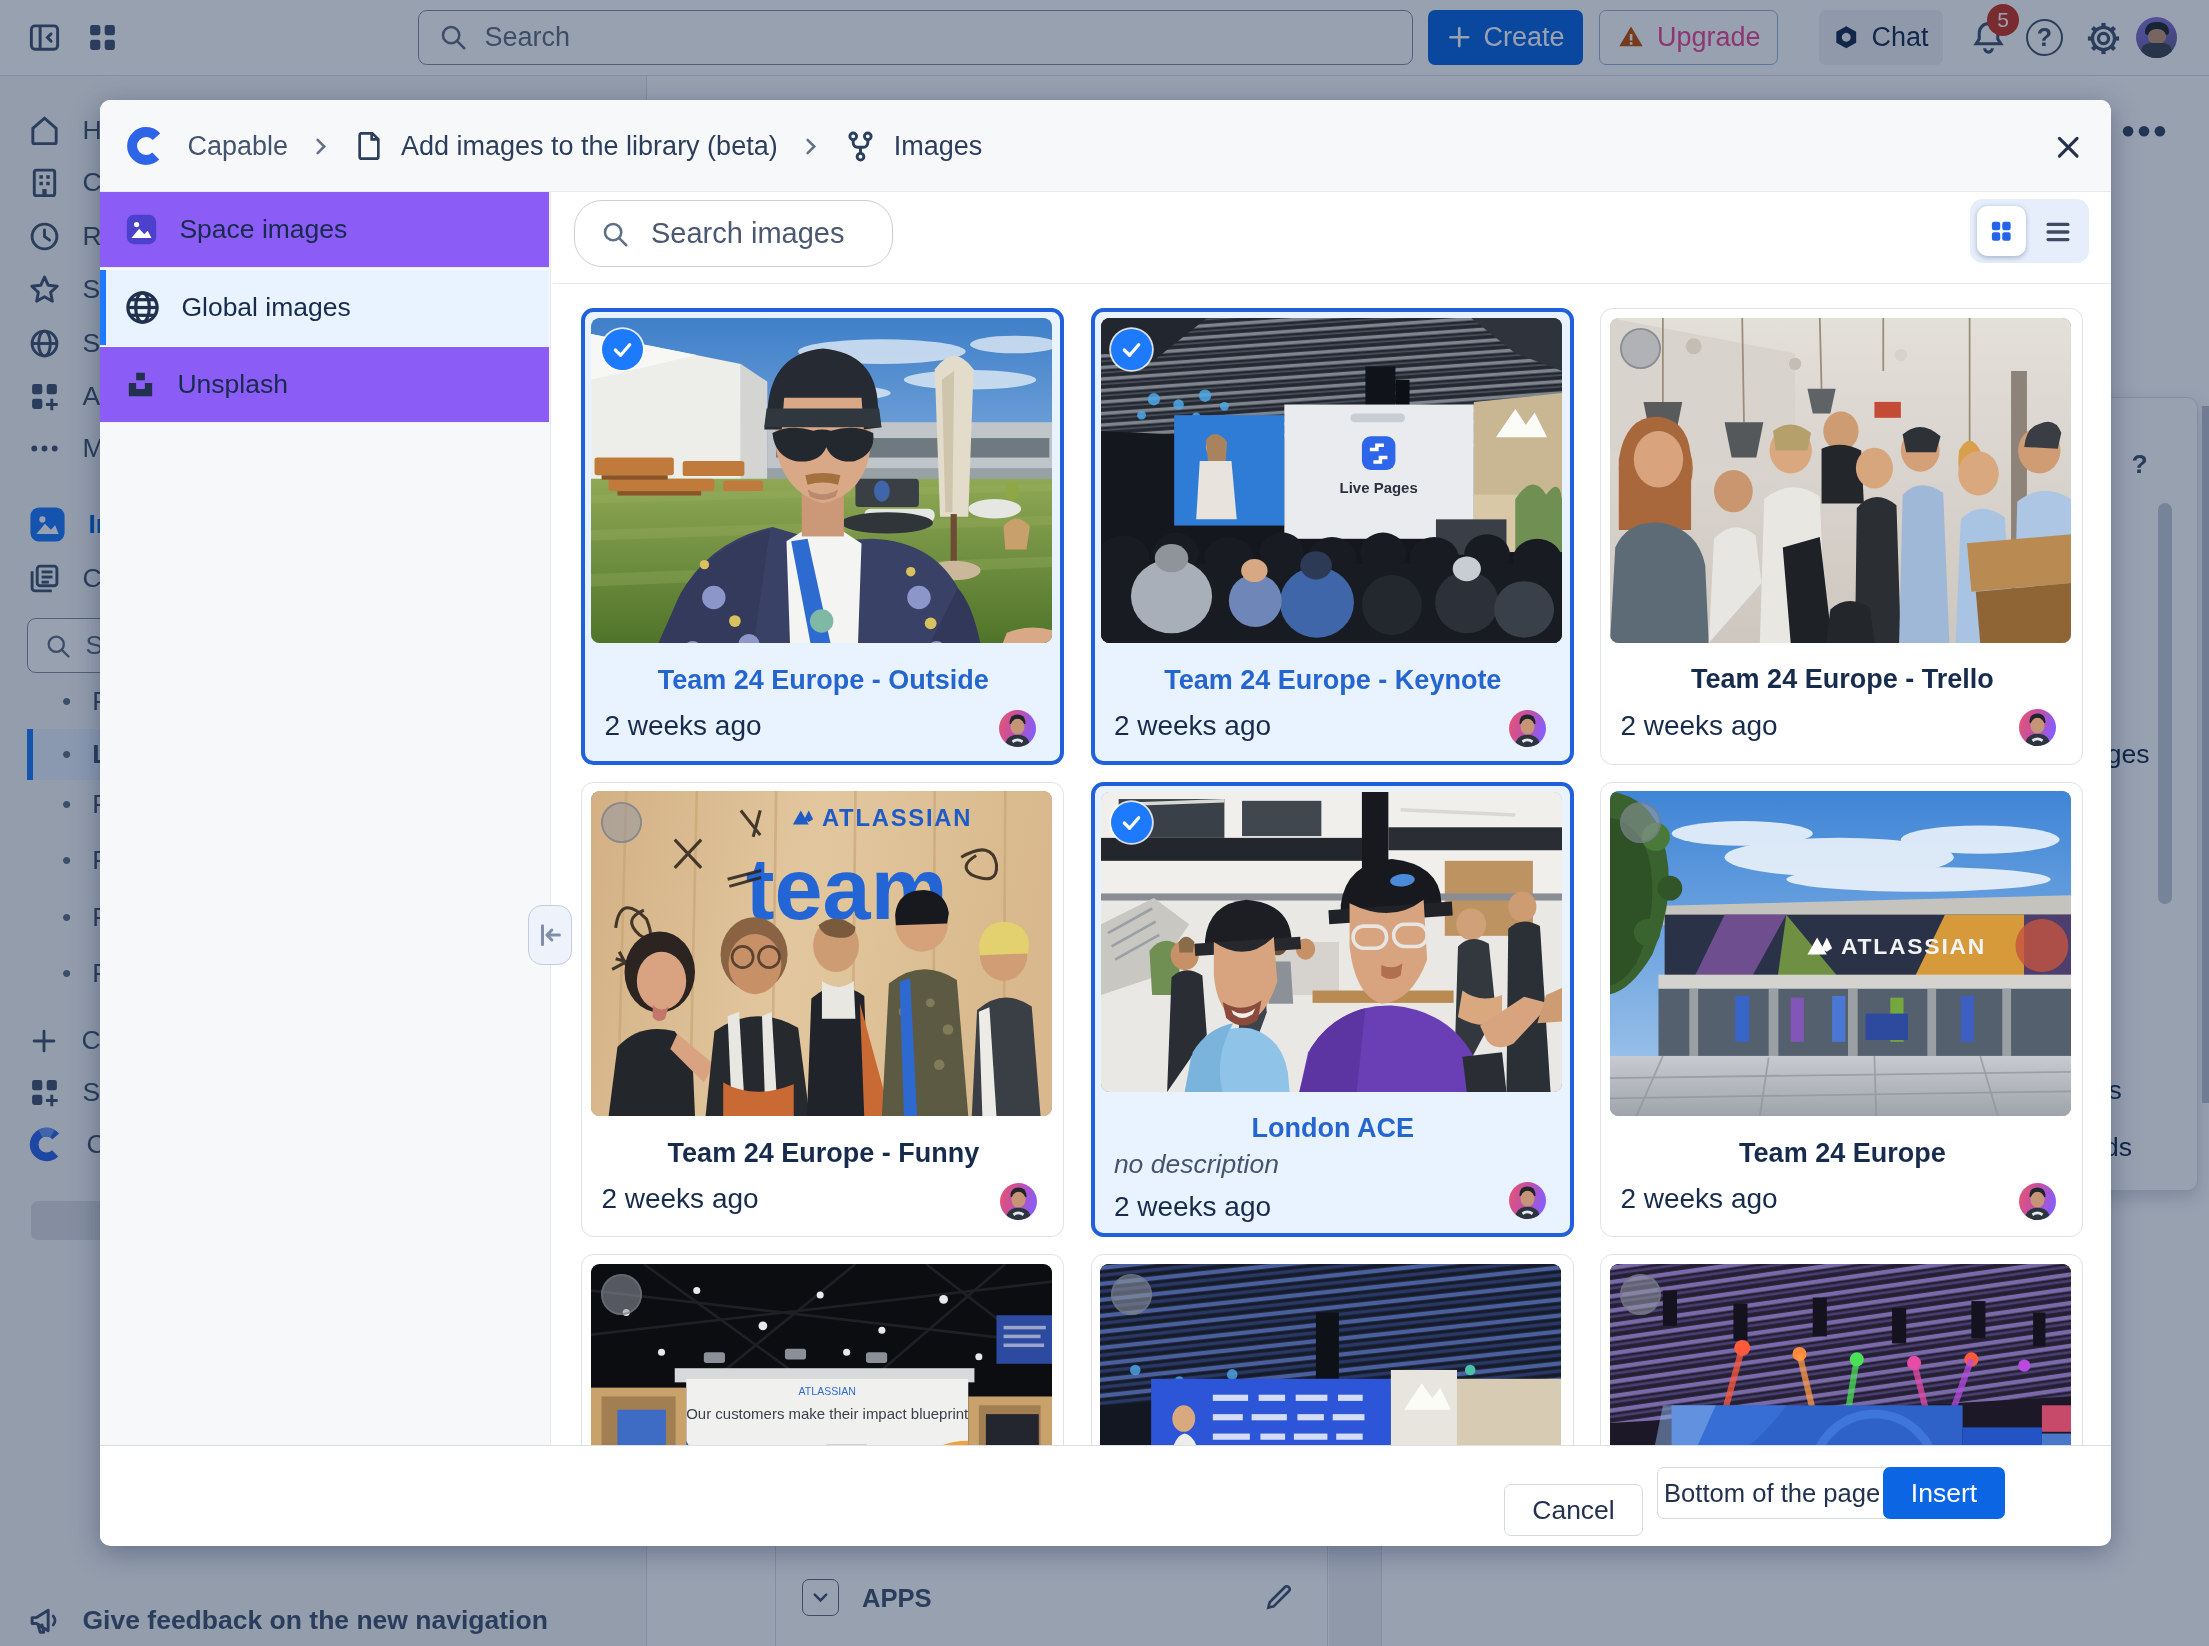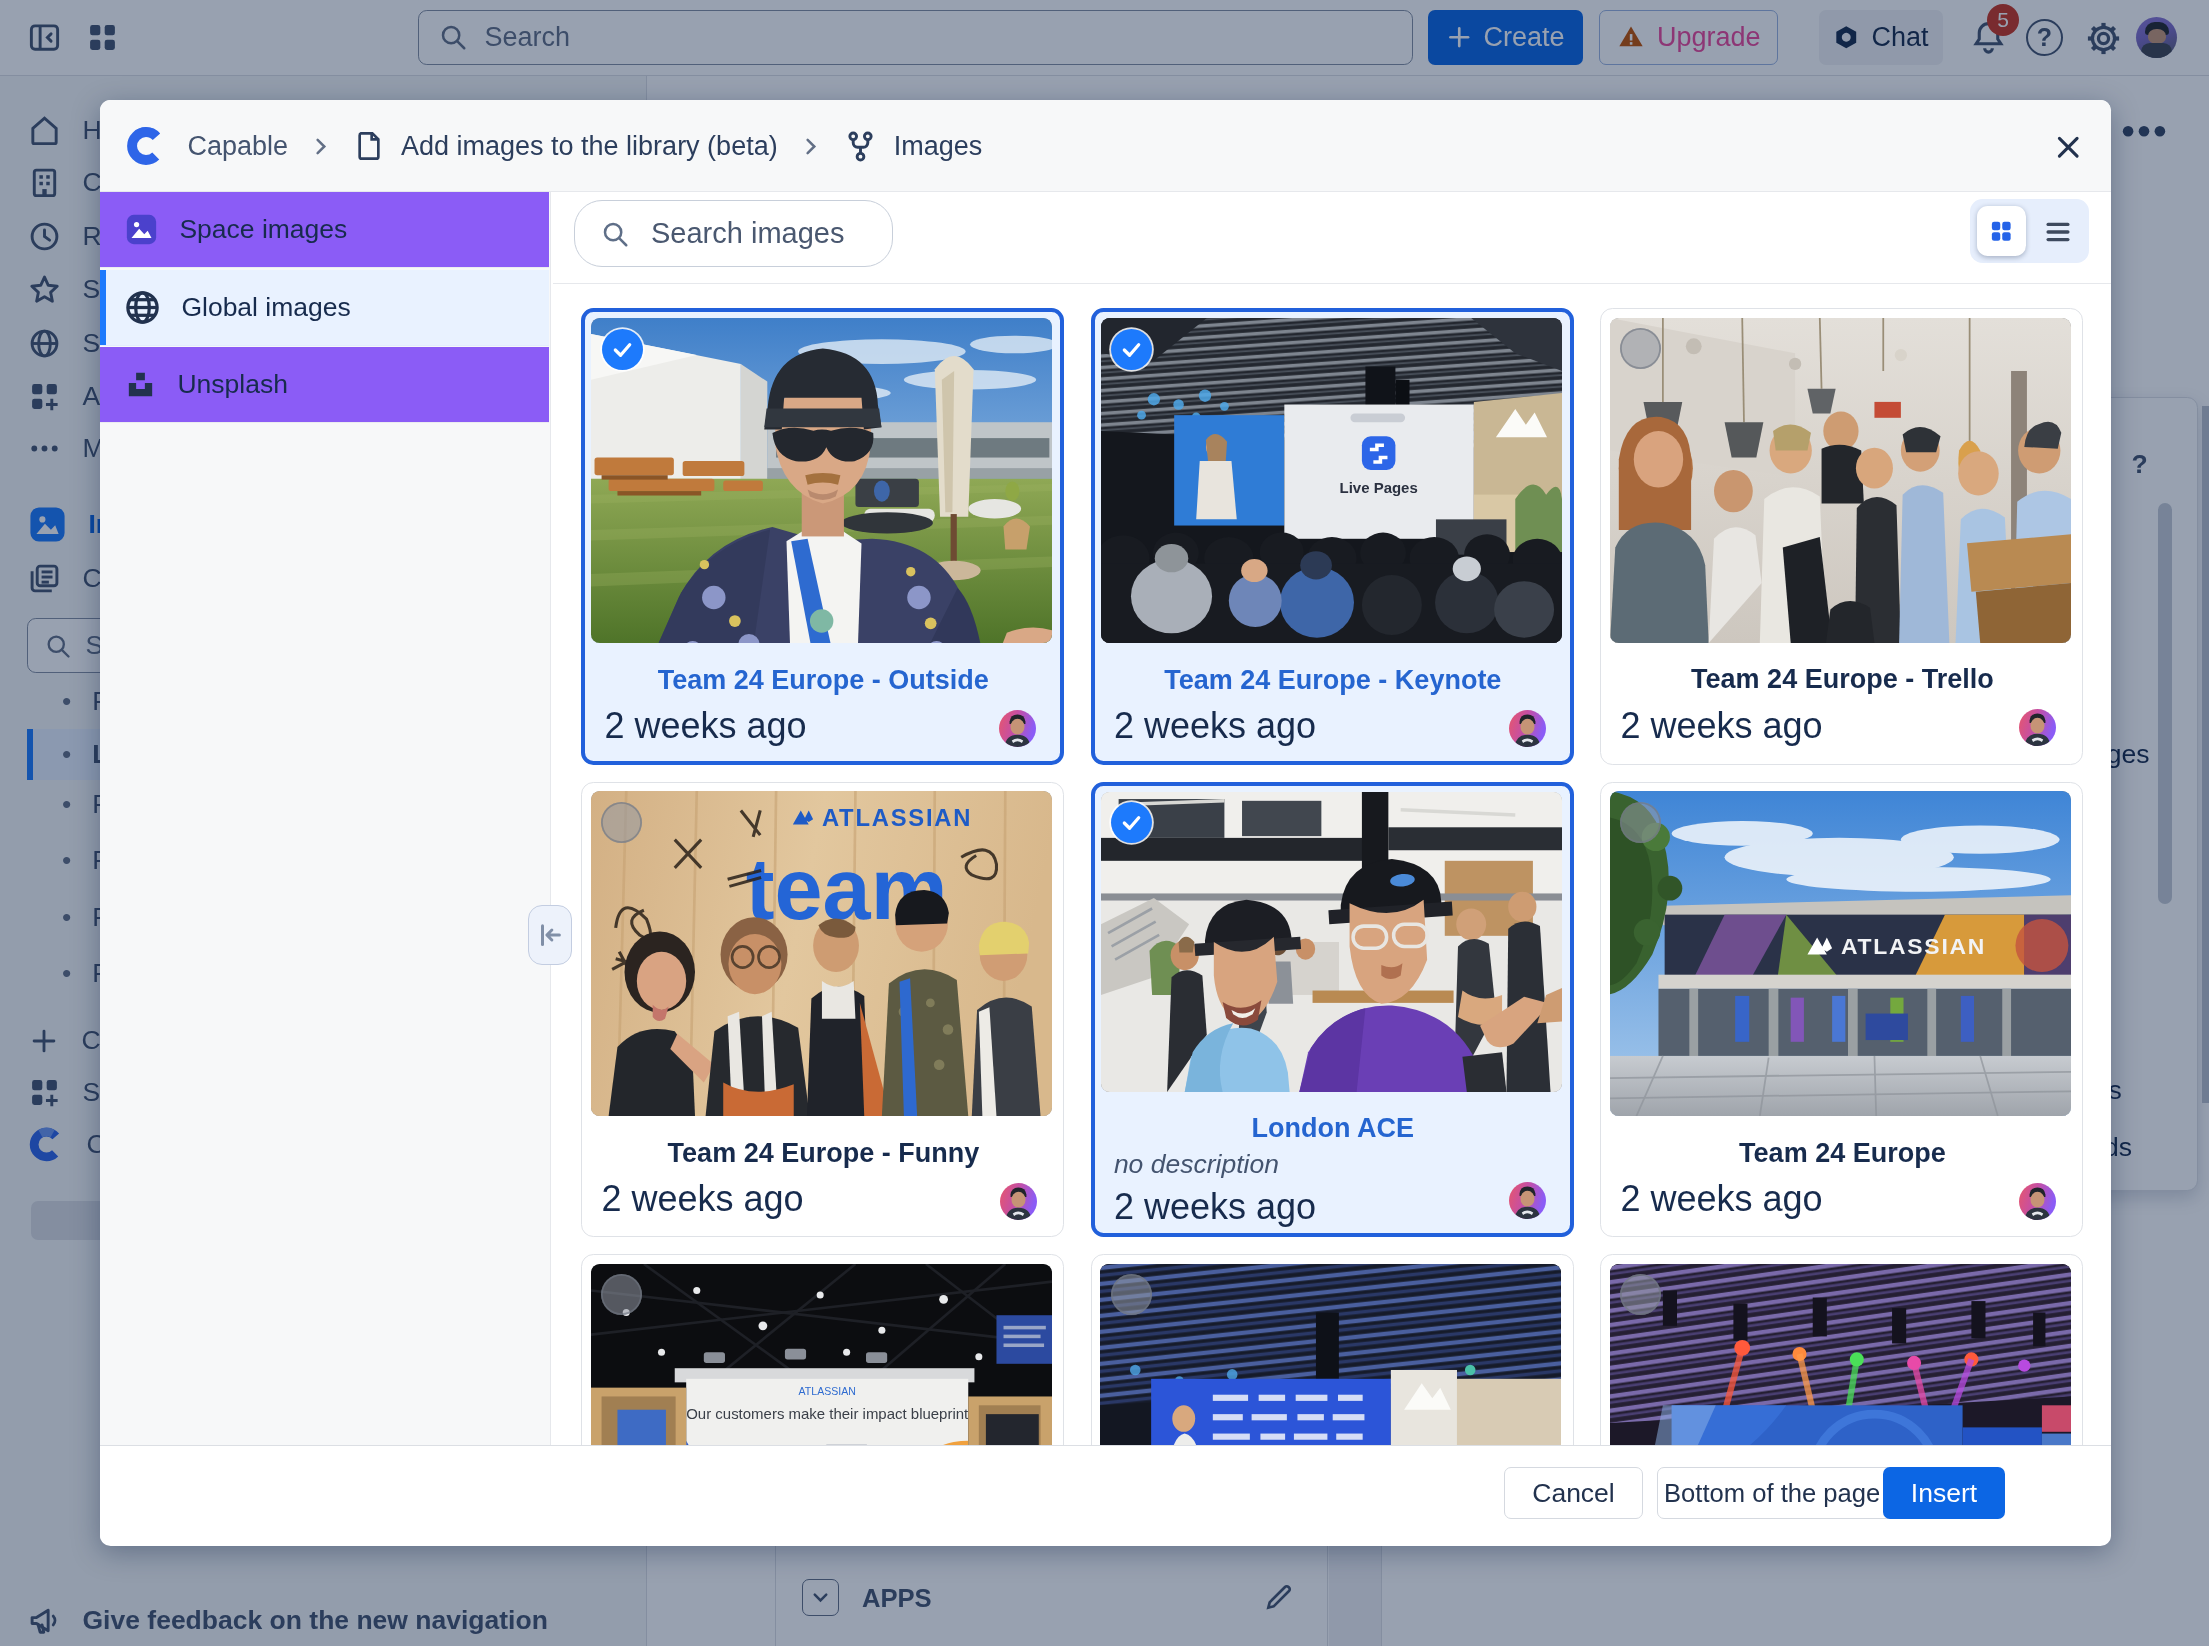--- a/index.html
+++ b/index.html
@@ -28,21 +28,21 @@
 #searchrow { position:absolute; left:0; top:0; width:1558px; height:92px; border-bottom:1.8px solid #E6E8EC; background:#fff; }
 #grid { position:absolute; left:28px; top:116px; width:1501px; display:grid; grid-template-columns:483px 483px 483px; column-gap:26.5px; row-gap:17px; }
 .card { position:relative; border:1.8px solid #DFE2E7; border-radius:12.4px; background:#fff; padding:8.8px 8.8px 0 8.8px; }
 .card.sel { border:4.4px solid #2160DB; background:#E9F2FF; padding:6.2px 6.2px 0 6.2px; }
 .imgwrap { position:relative; width:461px; height:325px; border-radius:8.8px; overflow:hidden; background:#888; }
 .imgwrap svg.photo { position:absolute; inset:0; width:100%; height:100%; display:block; }
 .cap { position:relative; padding:19.4px 8.8px 17.6px 10.6px; }
 .card.sel .cap { padding:19.4px 11.5px 17.6px 13.2px; }
 .cap .title { font-size:27px; font-weight:700; color:#172B4D; line-height:35px;text-align:center; }
 .card.sel .cap .title { color:#2565D0; }
-.cap .meta { font-size:36px; color:#172B4D; line-height:34px; margin-top:11.5px; }
+.cap .meta { font-size:28px; color:#172B4D; line-height:34px; margin-top:11.5px; }
 .cap .desc { font-size:26.5px; color:#44546F; font-style:italic; line-height:34px; margin-top:2.6px; }
 .avatar { position:absolute; right:17.6px; bottom:14px; width:37px; height:37px; border-radius:50%; overflow:hidden; }
 .check { position:absolute; left:10.6px; top:10.6px; width:41px; height:41px; border-radius:50%; background:#1D7AFC; box-shadow:0 0 0 1.8px rgba(255,255,255,0.85); display:flex; align-items:center; justify-content:center; }
 .nocheck { position:absolute; left:10.6px; top:10.6px; width:41px; height:41px; border-radius:50%; background:rgba(145,151,162,0.55); box-shadow:inset 0 0 0 1.8px rgba(110,116,128,0.6); }
 .btn { position:absolute; height:52px; border-radius:7px; font-size:26.5px; display:flex; align-items:center; justify-content:center; }
 </style>
 </head>
 <body>
 <div id="page">
   <div id="topbar">
@@ -1092,21 +1092,21 @@
             <ellipse cx="130" cy="245" rx="28" ry="18" fill="#1C2E68"></ellipse>
             <path d="M115 262 l10 -35 l8 2 l-6 36 Z" fill="#D8A87E"></path>
           </svg>
           <div class="nocheck"></div>
         </div>
 
       </div>
     </div>
   </div>
   <div id="mfoot">
-    <div class="btn" style="left:1404px;top:21px;width:139px;background:#fff;border:1.8px solid #D5D9E0;color:#22324E;font-weight:500">Cancel</div>
+    <div class="btn" style="left:1404px;top:38px;width:139px;background:#fff;border:1.8px solid #D5D9E0;color:#22324E;font-weight:500">Cancel</div>
     <div class="btn" style="left:1557px;top:21px;width:283px;background:#fff;border:1.8px solid #D5D9E0;color:#22324E;justify-content:flex-start;padding-left:6px;font-size:25.6px">Bottom of the page
       <svg class="abs" style="right:16px;top:11.5px" width="26.5" height="26.5" viewBox="0 0 24 24" fill="none" stroke="#44546F" stroke-width="2.2" stroke-linecap="round" stroke-linejoin="round">
           <path d="M7 9.5 L12 4.5 L17 9.5 M7 14.5 L12 19.5 L17 14.5"></path>
         </svg>
     </div>
     <div class="btn" style="left:1783px;top:21px;width:122px;background:#0C66E4;color:#fff;font-weight:500">Insert</div>
   </div>
 </div>
 
 

